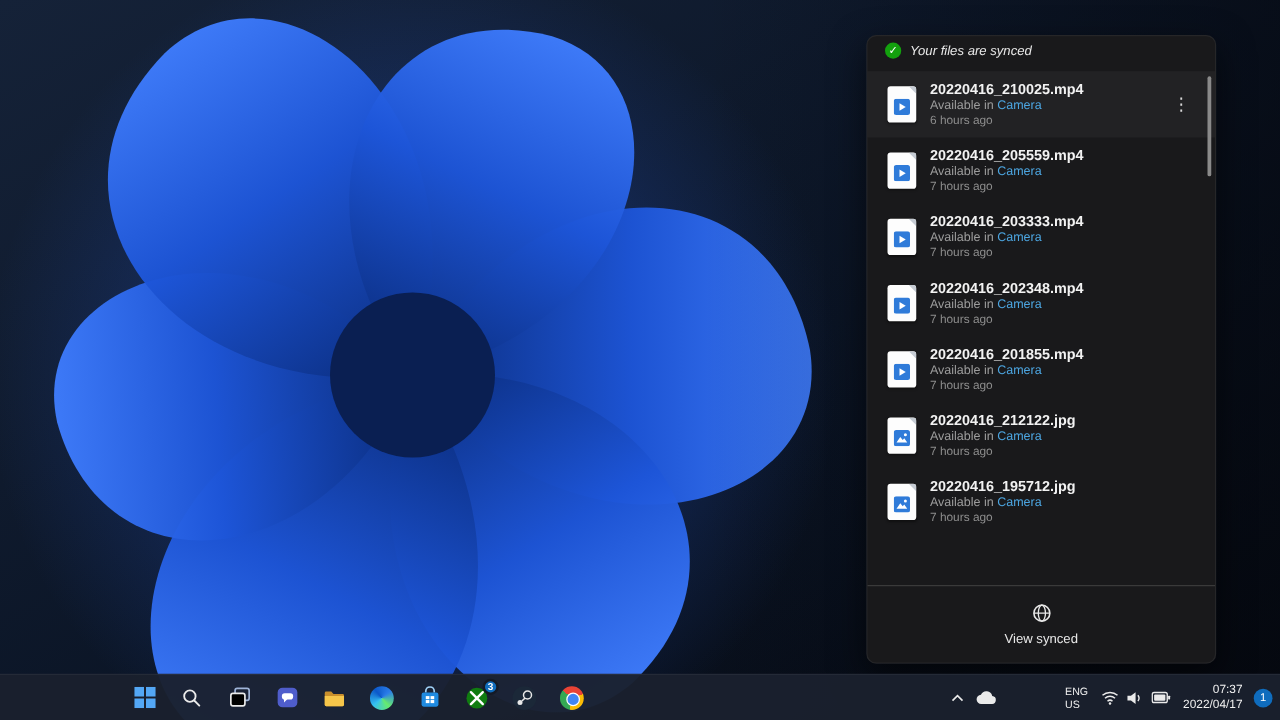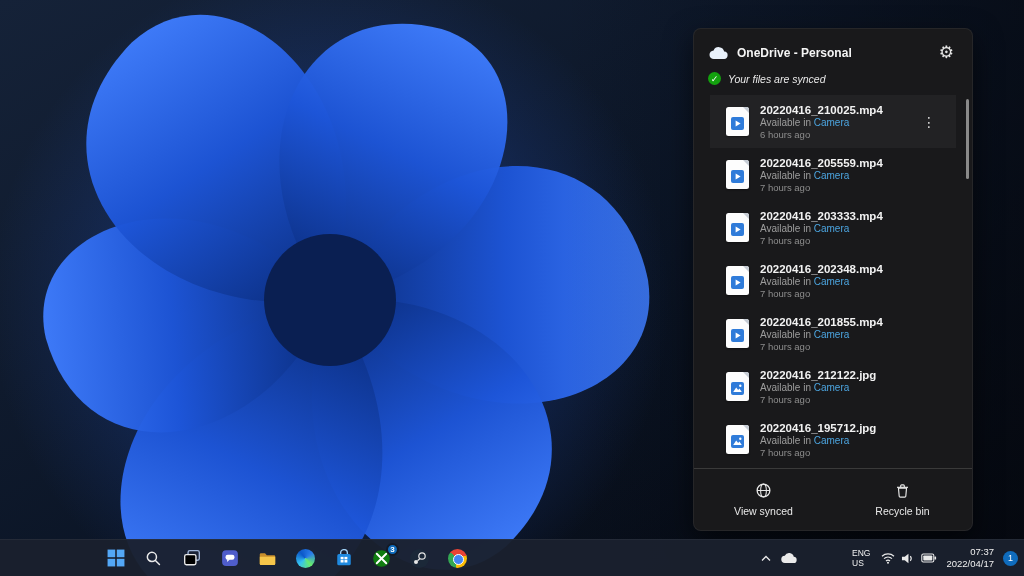--- a/index.html
+++ b/index.html
@@ -16,21 +16,21 @@
               border-radius:8px; box-shadow:0 10px 28px rgba(0,0,0,0.55);
               display:flex; flex-direction:column; color:#f0f0f0; }
   .od-header { display:flex; align-items:center; gap:9px; padding:13px 14px 4px; }
   .od-title { font-size:12px; font-weight:bold; color:#f5f5f5; flex:1; }
   .od-gear { font-size:17px; color:#e3e3e3; cursor:default; line-height:1; padding:2px 4px; }
   .od-status { display:flex; align-items:center; gap:7px; padding:5px 14px 8px; }
   .od-status-dot { width:13px; height:13px; border-radius:50%; background:#13a10e;
                    color:#fff; font-size:9px; display:flex; align-items:center; justify-content:center; }
   .od-status-text { font-size:10.5px; color:#e8e8e8;font-style:italic; }
 
-  .file-list { flex:1; padding:2px 16px; position:relative; }
+  .file-list { flex:1; padding:2px 0; position:relative; }
   .file-row { display:flex; align-items:center; gap:11px; height:53px; padding:4px 16px; }
   .file-row.first { background:rgba(255,255,255,0.045); }
   .file-icon { width:23px; height:29px; background:#fdfdfd; border-radius:2.5px; position:relative;
                flex-shrink:0; box-shadow:0 1px 2px rgba(0,0,0,0.4); }
   .file-icon::before { content:""; position:absolute; top:0; right:0; border-style:solid;
                        border-width:0 6px 6px 0; border-color:transparent #c6ccd4 transparent transparent;
                        border-radius:0 2.5px 0 0; }
   .file-icon .glyph { position:absolute; left:5px; top:10px; }
   .file-meta { display:flex; flex-direction:column; gap:1px; min-width:0; }
   .file-name { font-size:11.5px; font-weight:bold; color:#f2f2f2; white-space:nowrap; }
@@ -107,27 +107,20 @@
       <path d="M0 0 C 85 -170, 285 -180, 318 -20 C 338 110, 128 168, 0 0 Z" fill="url(#petal)" opacity="0.96" transform="rotate(118) scale(1.05)"></path>
       <path d="M0 0 C 85 -170, 285 -180, 318 -20 C 338 110, 128 168, 0 0 Z" fill="url(#petal)" opacity="0.96" transform="rotate(176) scale(0.9)"></path>
       <path d="M0 0 C 85 -170, 285 -180, 318 -20 C 338 110, 128 168, 0 0 Z" fill="url(#petal)" opacity="0.96" transform="rotate(236) scale(1.02)"></path>
       <path d="M0 0 C 85 -170, 285 -180, 318 -20 C 338 110, 128 168, 0 0 Z" fill="url(#petal)" opacity="0.96" transform="rotate(296) scale(0.92)"></path>
       <circle r="66" fill="#0a1f52"></circle>
     </g>
     <rect width="1024" height="576" fill="url(#shade)"></rect>
   </svg>
 
   <div class="od-panel">
-    <div class="od-header">
-      <svg width="20" height="14" viewBox="0 0 20 14">
-        <path d="M6 13 a4.3 4.3 0 0 1 -0.4 -8.6 A5.6 5.6 0 0 1 16.2 5.6 A3.6 3.6 0 0 1 15.6 13 Z" fill="#e9f1fb"></path>
-      </svg>
-      <span class="od-title">OneDrive - Personal</span>
-      <span class="od-gear">⚙</span>
-    </div>
     <div class="od-status">
       <span class="od-status-dot">✓</span>
       <span class="od-status-text">Your files are synced</span>
     </div>
 
     <div class="file-list">
 
       <div class="file-row first" data-type="video">
         <div class="file-icon">
           <svg class="glyph glyph-video" width="13" height="13" viewBox="0 0 13 13">
@@ -240,28 +233,20 @@
     </div>
 
     <div class="od-footer">
       <div class="od-action">
         <svg width="17" height="17" viewBox="0 0 16 16">
           <circle cx="8" cy="8" r="6" fill="none" stroke="#e8e8e8" stroke-width="1.2"></circle>
           <ellipse cx="8" cy="8" rx="2.7" ry="6" fill="none" stroke="#e8e8e8" stroke-width="1"></ellipse>
           <line x1="2" y1="8" x2="14" y2="8" stroke="#e8e8e8" stroke-width="1"></line>
         </svg>
         <span>View synced</span>
-      </div>
-      <div class="od-action">
-        <svg width="17" height="17" viewBox="0 0 16 16">
-          <path d="M4.2 5.8 h7.6 l-0.7 7.6 a1 1 0 0 1 -1 0.9 h-4.2 a1 1 0 0 1 -1 -0.9 z" fill="none" stroke="#e8e8e8" stroke-width="1.1"></path>
-          <line x1="2.8" y1="5" x2="13.2" y2="5" stroke="#e8e8e8" stroke-width="1.1"></line>
-          <path d="M6.3 4.6 v-1 a0.9 0.9 0 0 1 0.9 -0.9 h1.6 a0.9 0.9 0 0 1 0.9 0.9 v1" fill="none" stroke="#e8e8e8" stroke-width="1.1"></path>
-        </svg>
-        <span>Recycle bin</span>
       </div>
     </div>
   </div>
 
   <div class="taskbar">
     <div class="tb-icons">
       <div class="tb-btn">
         <svg width="18" height="18" viewBox="0 0 16 16">
           <rect x="0.5" y="0.5" width="6.8" height="6.8" fill="#53a7f5"></rect>
           <rect x="8.7" y="0.5" width="6.8" height="6.8" fill="#53a7f5"></rect>

